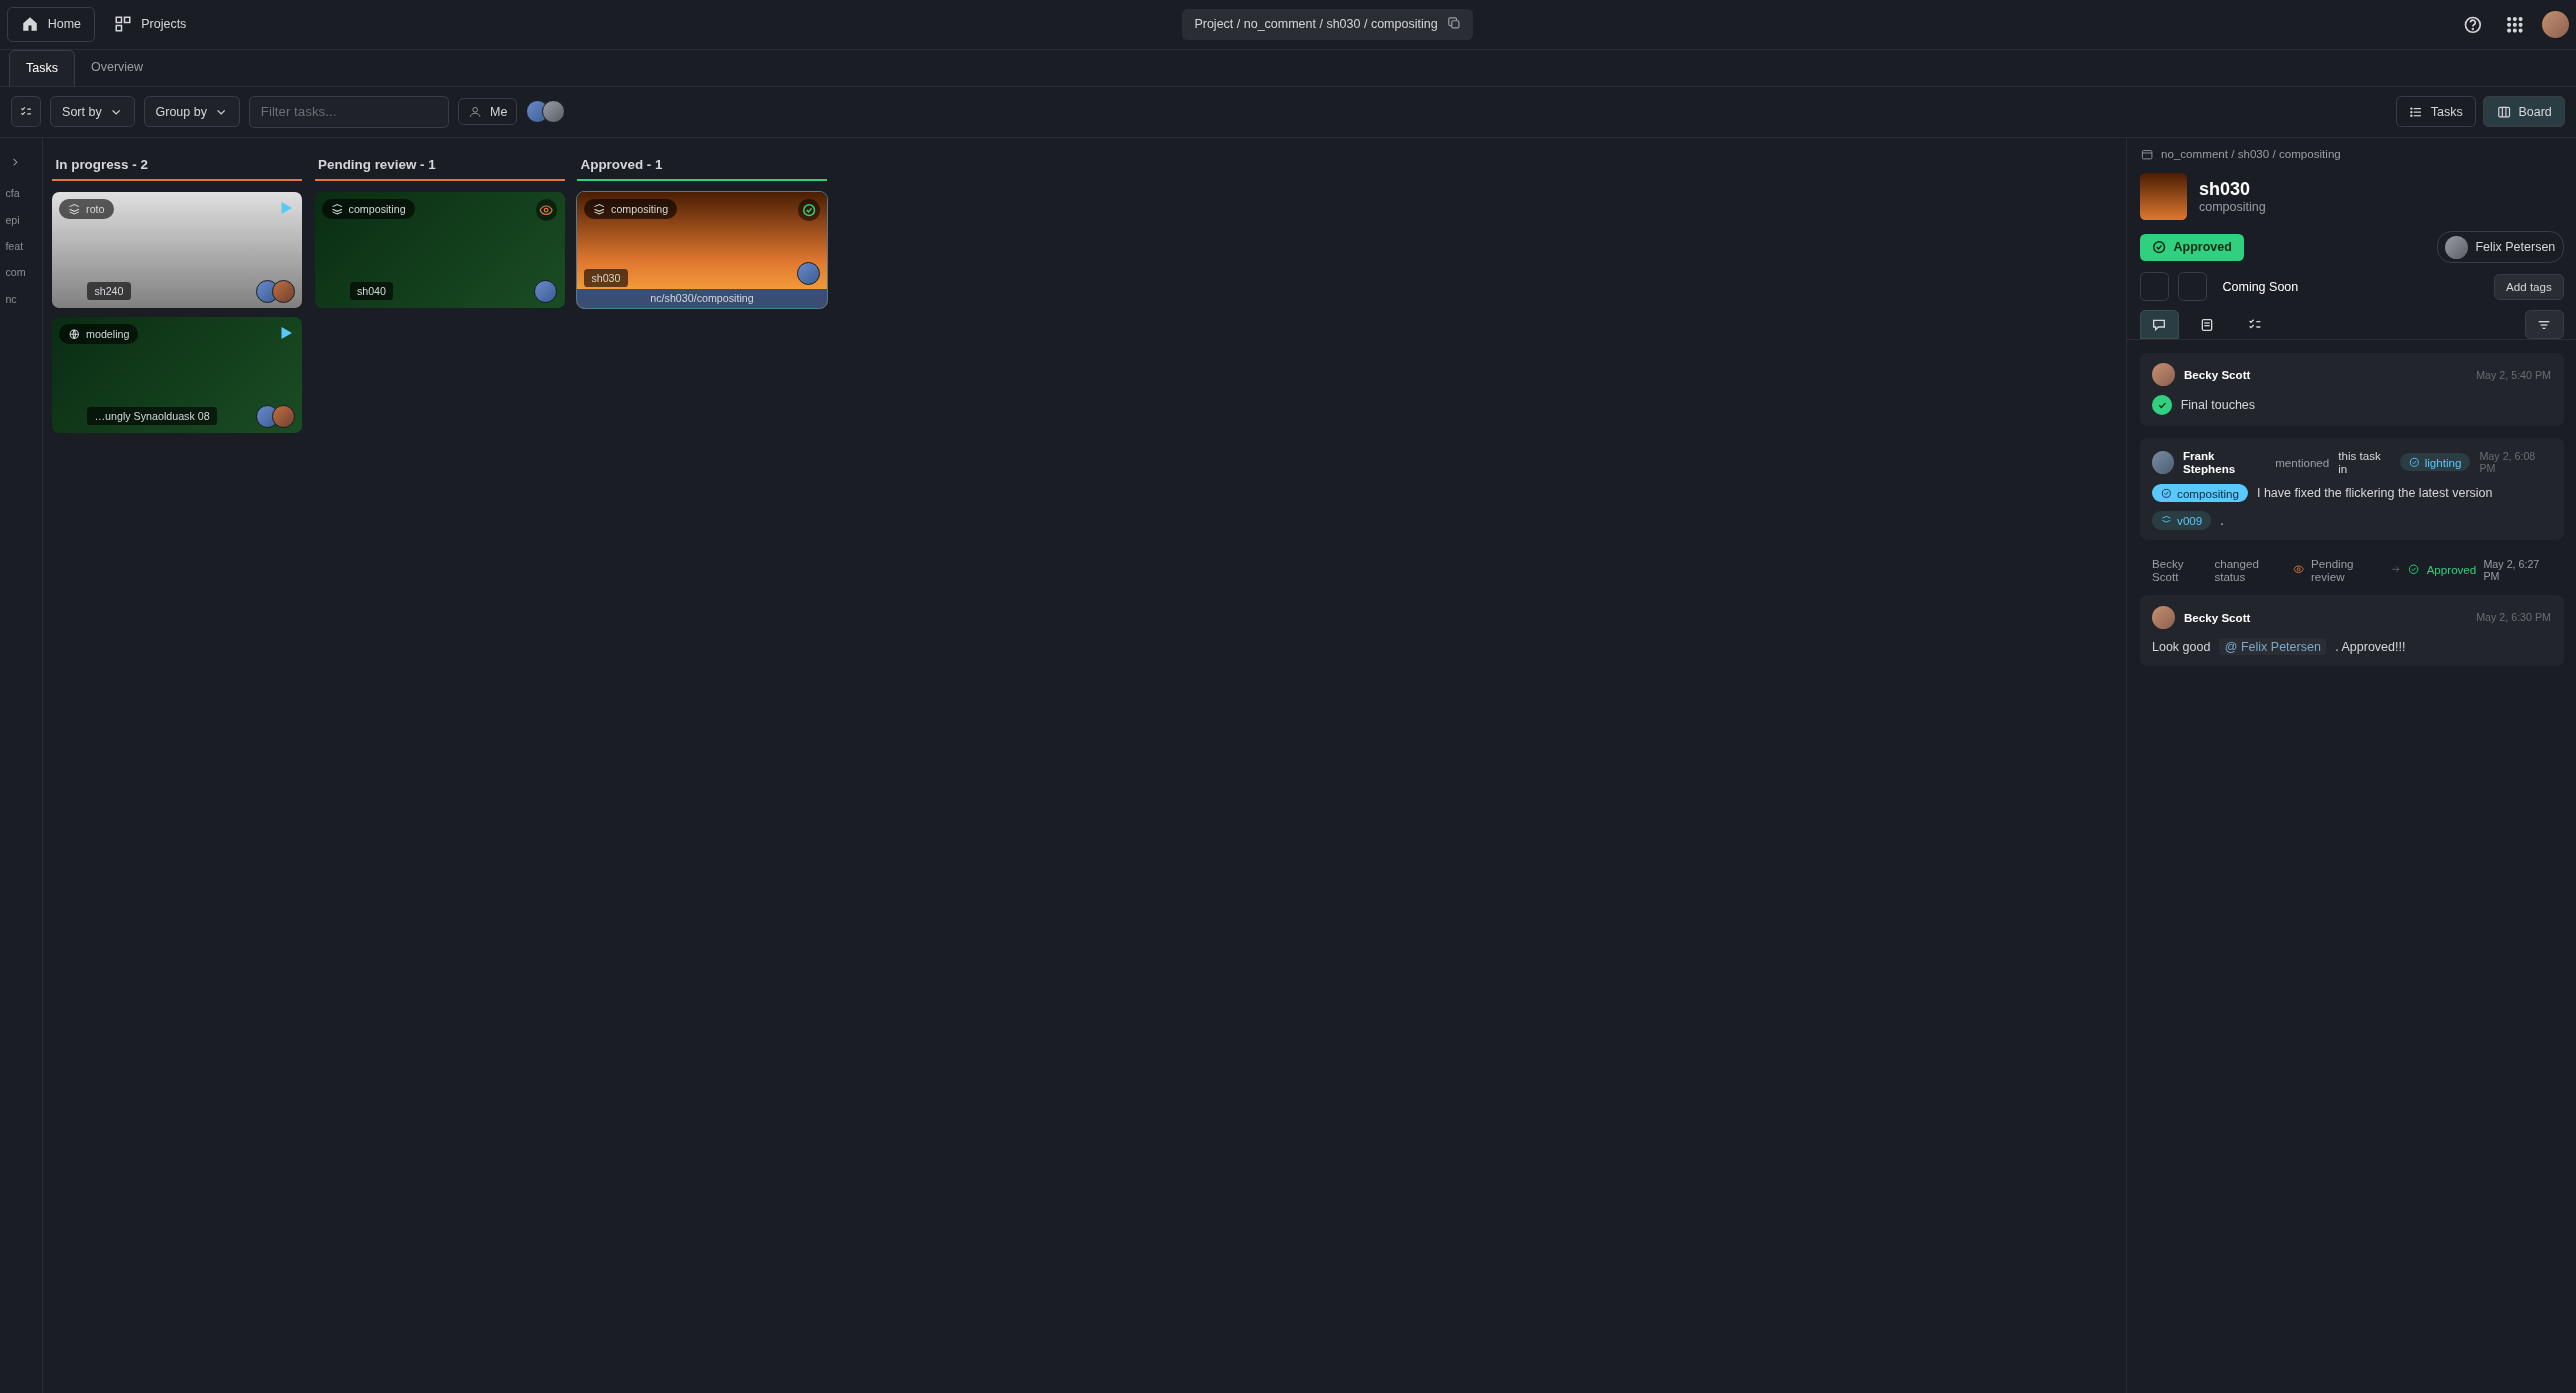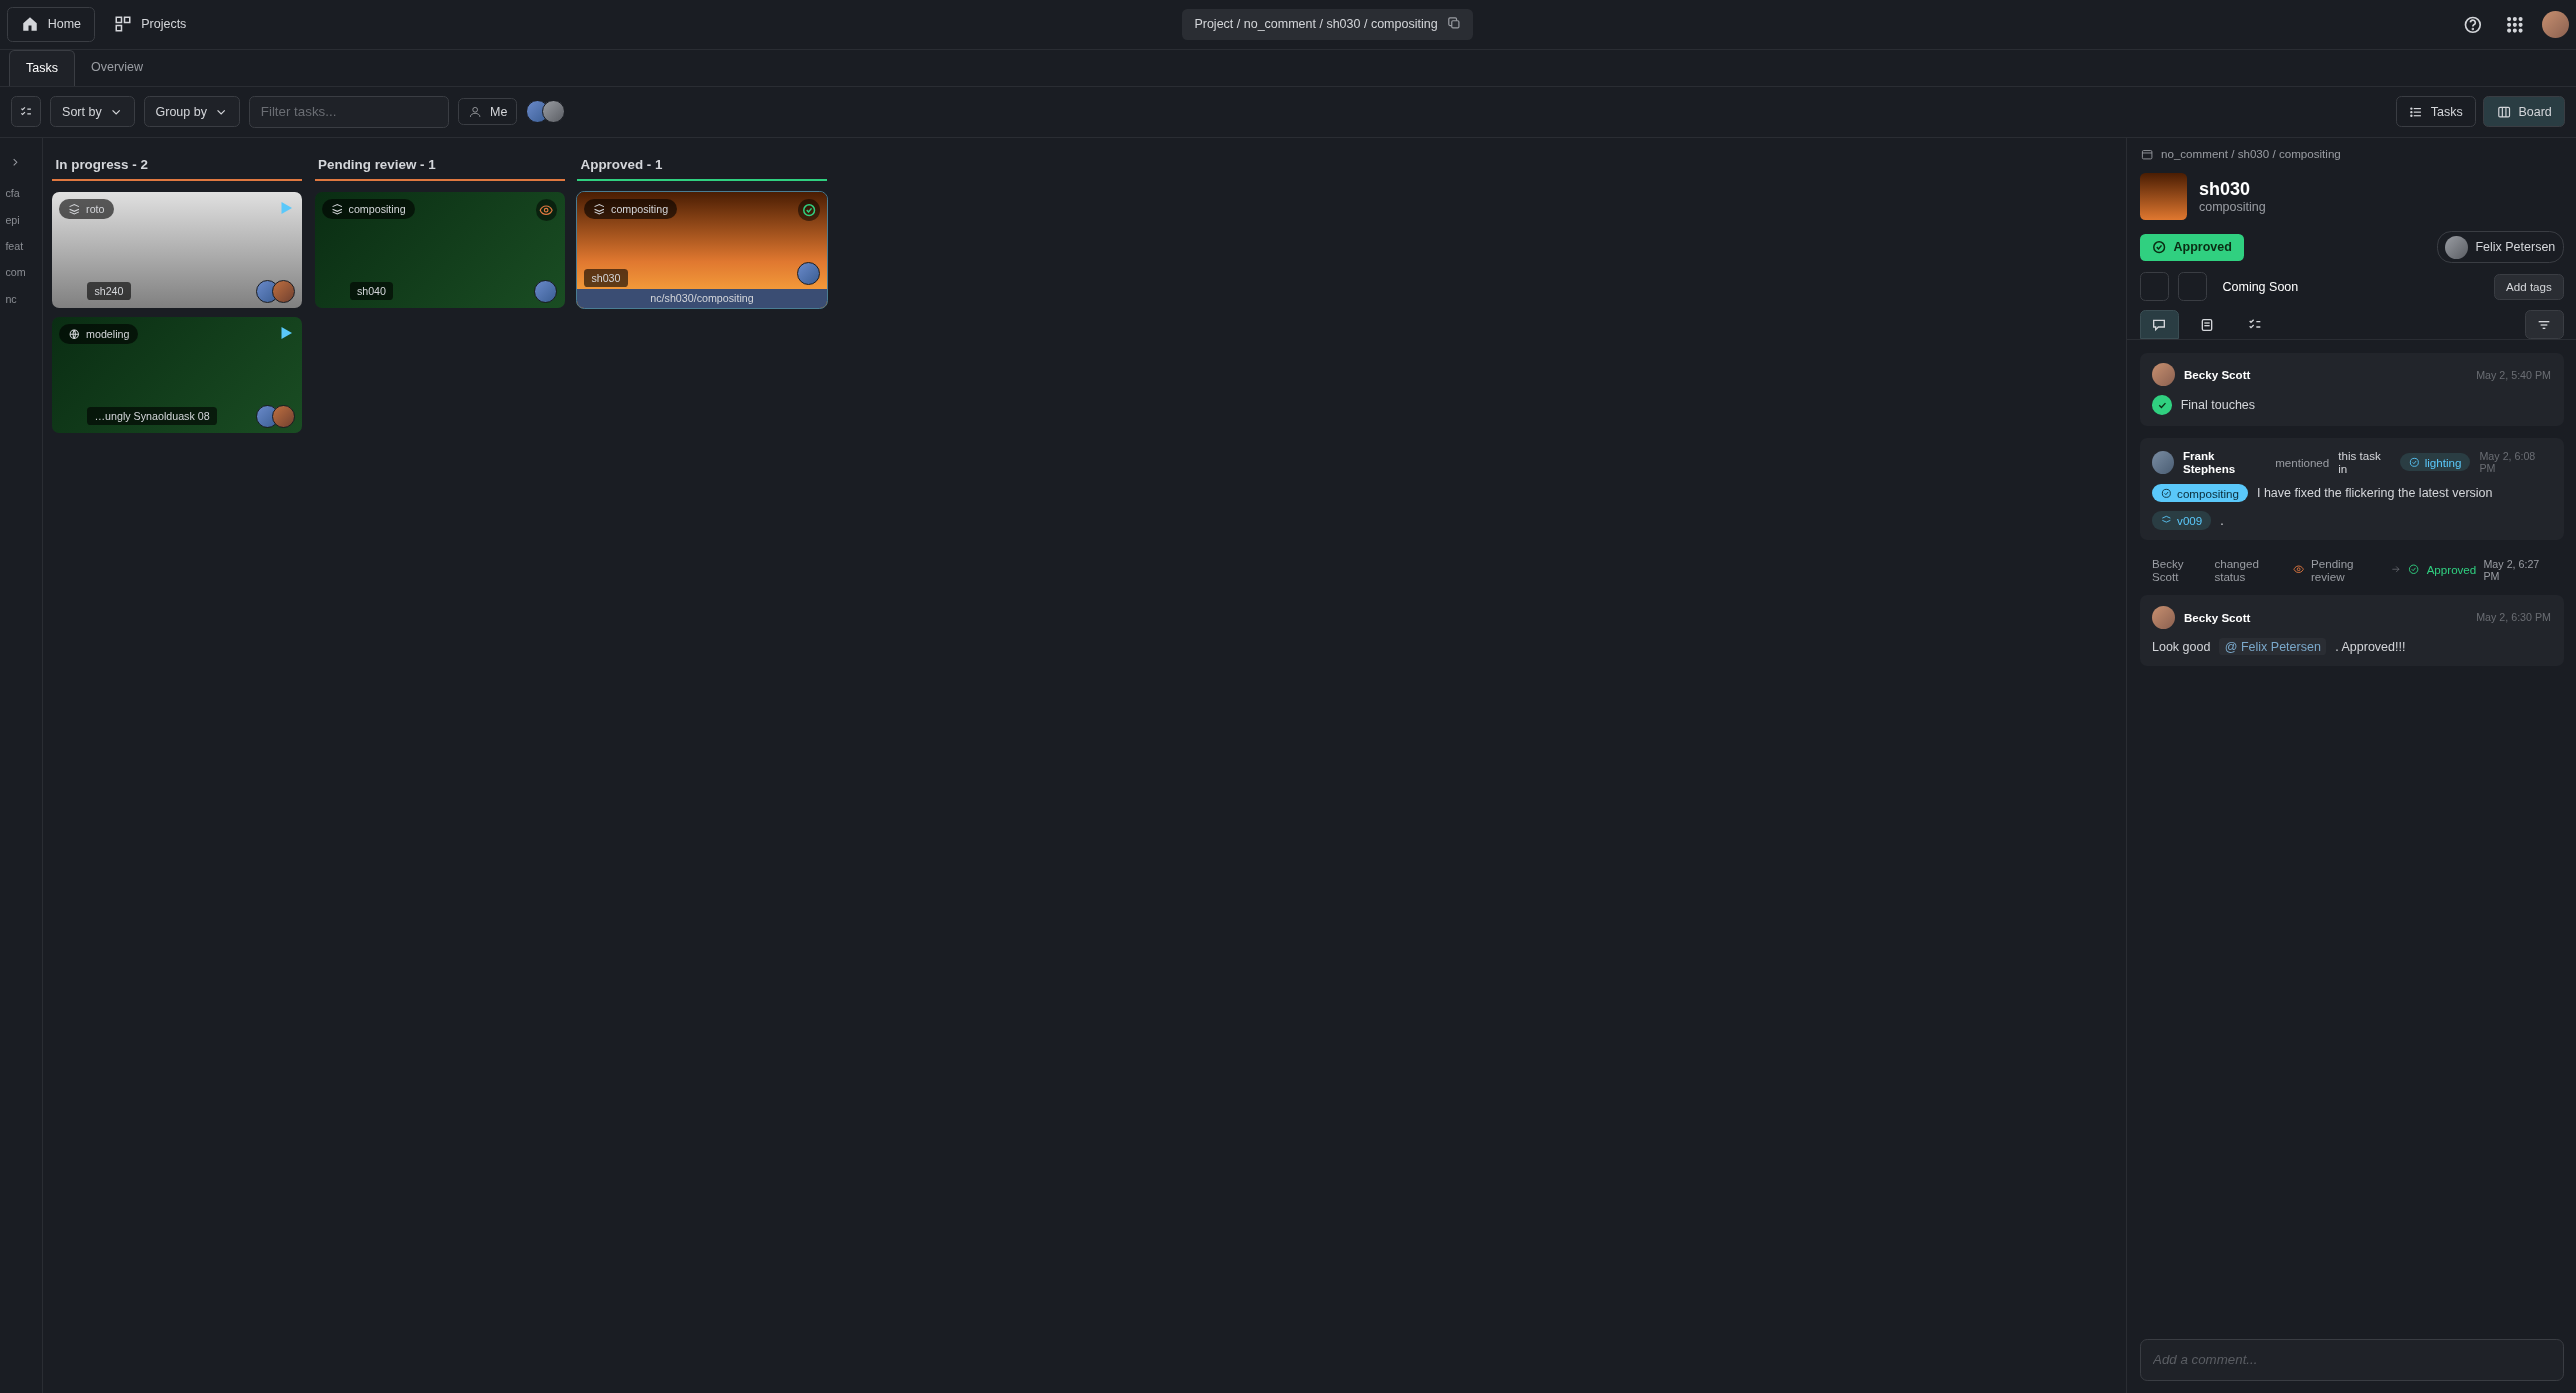--- a/index.html
+++ b/index.html
@@ -465,20 +465,17 @@
         <span class="time">May 2, 6:30 PM</span>
       </div>
       <div class="activity-body">
         <span>Look good</span>
         <span class="mention-chip">@ Felix Petersen</span>
         <span>. Approved!!!</span>
       </div>
     </div>
         </div>
 
-      <div class="compose">
-        <input class="compose-input" placeholder="Add a comment..." style="">
-      </div>
     </div>
   </div>
 
 </div>
 
 
 </body></html>

